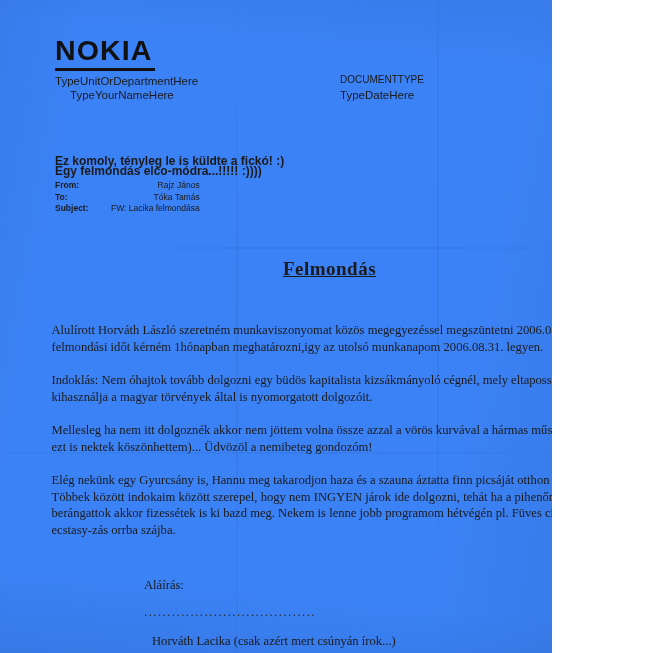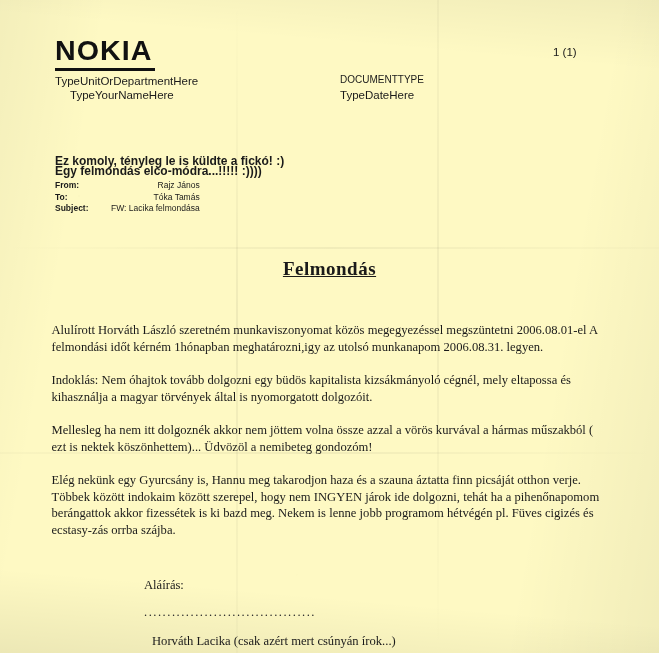--- a/index.html
+++ b/index.html
@@ -2,23 +2,23 @@
 <html><head>
 <meta charset="utf-8">
 <style>
   html, body {
     margin: 0;
     padding: 0;
     background: #ffffff;
   }
   #page {
     position: relative;
-    width: 659px;
+    width: 552px;
     height: 653px;
-    background: #fef9c3;
+    background: #3b82f6;
     overflow: hidden;
     font-family: "Liberation Sans", sans-serif;
     color: #1a1a1a;
   }
   
   .paper-shade {
     position: absolute;
     inset: 0;
     background:
       linear-gradient(100deg, rgba(0,0,0,0.045) 0%, rgba(0,0,0,0.0) 14%, rgba(0,0,0,0.0) 80%, rgba(0,0,0,0.05) 100%),

